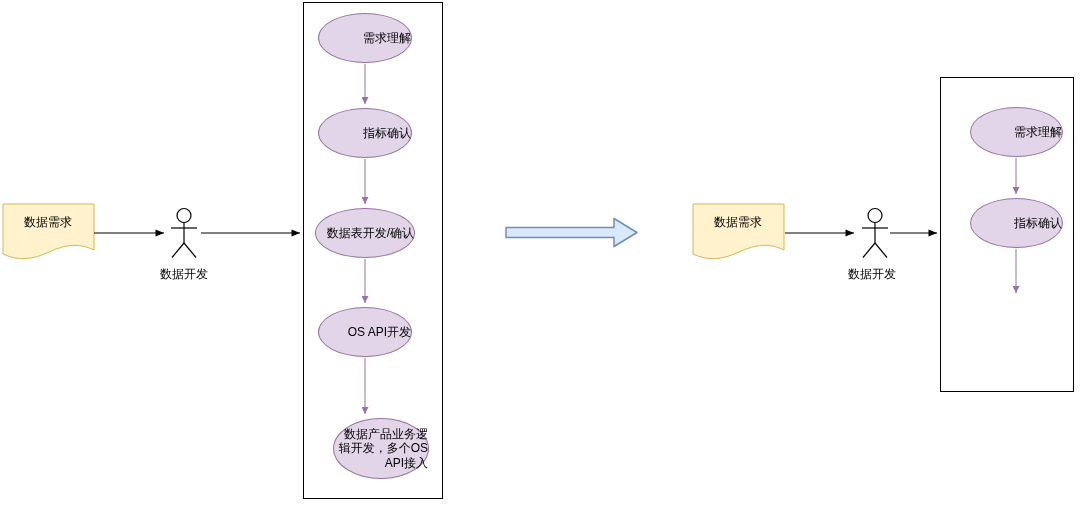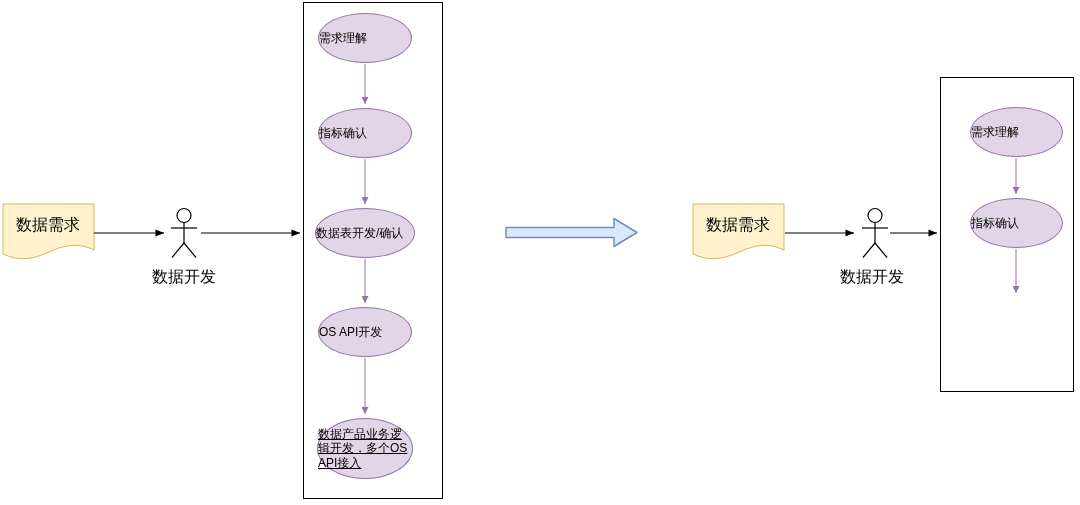--- a/index.html
+++ b/index.html
@@ -44,31 +44,31 @@
     border: 1px solid var(--usecase-border);
     background: var(--usecase-fill);
     border-radius: 50%;
     display: flex;
     align-items: center;
     justify-content: center;
     box-sizing: border-box;
   }
   .usecase .lbl {
     width: 106px;
-    text-align: left;
+    text-align: right;
     font-size: 12px;
     line-height: 1.2;
     color: var(--text);
     word-break: break-word;
   }
   .shape-label {
     position: absolute;
     width: 80px;
     text-align: center;
-    font-size: 16px;
+    font-size: 12px;
     line-height: 1.2;
     color: var(--text);
   }
   .doc-shape {
     fill: var(--document-fill);
     stroke: var(--document-border);
     stroke-width: 1;
   }
   .actor-shape {
     fill: none;
@@ -155,21 +155,21 @@
   </div>
   <div class="usecase" style="left:318px; top:108px; width:94px; height:50px;">
     <span class="lbl">指标确认</span>
   </div>
   <div class="usecase" style="left:315px; top:208px; width:100px; height:50px;">
     <span class="lbl">数据表开发/确认</span>
   </div>
   <div class="usecase" style="left:318px; top:307px; width:94px; height:50px;">
     <span class="lbl">OS API开发</span>
   </div>
-  <div class="usecase" style="left:317px; top:418px; width:96px; height:61px;text-decoration:underline;">
+  <div class="usecase" style="left:333px; top:418px; width:96px; height:61px;">
     <span class="lbl">数据产品业务逻辑开发，多个OS API接入</span>
   </div>
 
   <div class="usecase" style="left:970px; top:107px; width:93px; height:50px;">
     <span class="lbl">需求理解</span>
   </div>
   <div class="usecase" style="left:970px; top:198px; width:93px; height:50px;">
     <span class="lbl">指标确认</span>
   </div>
 

